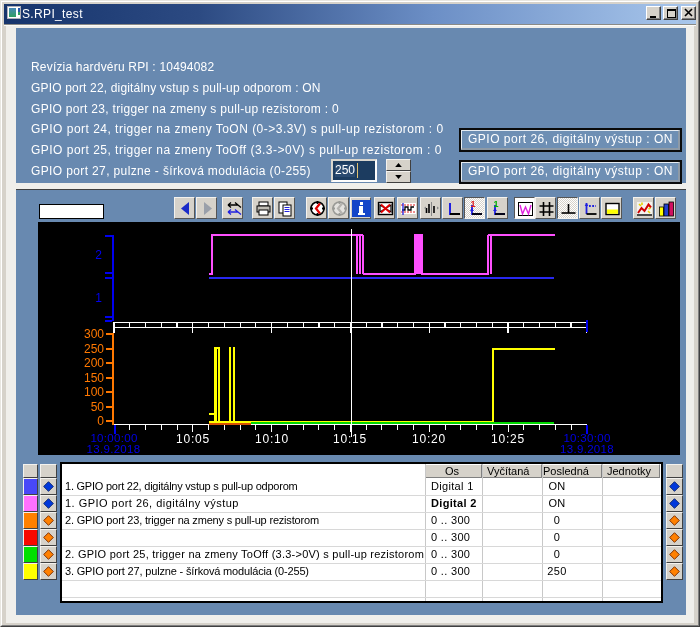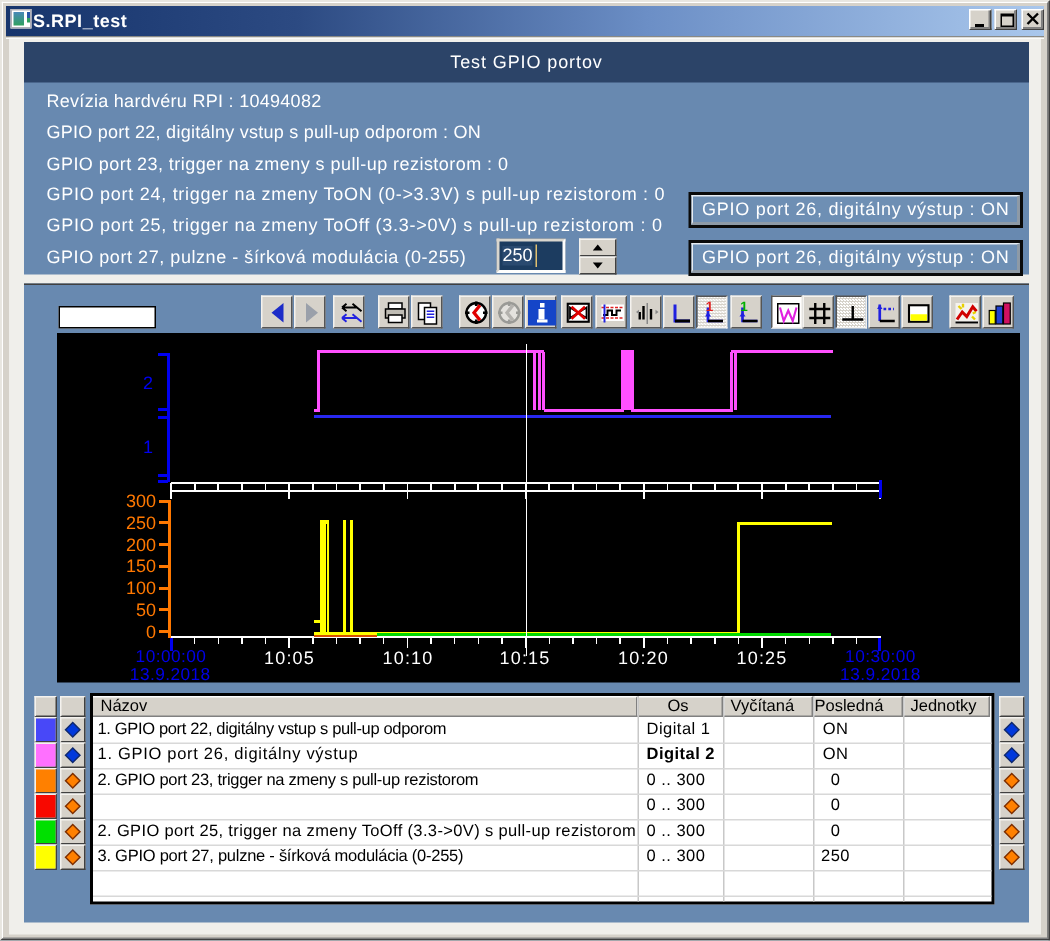--- a/index.html
+++ b/index.html
@@ -9,21 +9,21 @@
   .abs{position:absolute;}
   
   #frame{left:0;top:0;width:700px;height:627px;
     border-top:1px solid #e8e6e0;border-left:1px solid #e8e6e0;
     border-right:1px solid #404040;border-bottom:1px solid #404040;box-sizing:border-box;}
   #frame2{left:1px;top:1px;width:698px;height:625px;
     border-top:1px solid #fff;border-left:1px solid #fff;
     border-right:1px solid #808080;border-bottom:1px solid #808080;box-sizing:border-box;}
   #titlebar{left:4px;top:4px;width:692px;height:20px;
     background:linear-gradient(to right,#17356c 0%,#1e3c74 10%,#2c4a82 28%,#6c8fc6 62%,#a9c7ec 100%);}
-  #title{left:22px;top:8px;color:#fff;font-size:12px;font-weight:bold;line-height:12px;letter-spacing:0.35px;}
+  #title{left:22px;top:8px;color:#fff;font-size:12px;font-weight:normal;line-height:12px;letter-spacing:0.35px;}
   .tbtn{top:6px;width:15px;height:14px;background:#d6d2ca;
     border-top:1px solid #fff;border-left:1px solid #fff;
     border-right:1px solid #404040;border-bottom:1px solid #404040;
     box-sizing:border-box;}
   .tbtn .in{position:absolute;left:0;top:0;right:0;bottom:0;
     border-right:1px solid #808080;border-bottom:1px solid #808080;}
   #client{left:6px;top:24px;width:688px;height:599px;background:#f0efeb;}
   .panel{background:#6889b0;}
   #p1{left:16px;top:28px;width:670px;height:155px;}
   #p1h{left:16px;top:28px;width:670px;height:27px;background:#2c4468;color:#fff;
@@ -88,21 +88,20 @@
     <svg width="13" height="12" style="position:absolute;left:0;top:0;">
         <path d="M3 2 L10 9 M10 2 L3 9" stroke="#000" stroke-width="1.6"></path>
       </svg>
     </div>
 
   <div class="abs" id="client"></div>
   <div class="abs" style="left:4px;top:24px;width:692px;height:1px;background:#8a8a86;"></div>
   <div class="abs" style="left:4px;top:25px;width:692px;height:1px;background:#fbfbf9;"></div>
 
   <div class="abs panel" id="p1"></div>
-  <div class="abs" id="p1h">Test GPIO portov</div>
   <div class="ln" style="top:60px;letter-spacing:0.19px;">Revízia hardvéru RPI : 10494082</div>
   <div class="ln" style="top:81px;letter-spacing:0.17px;">GPIO port 22, digitálny vstup s pull-up odporom : ON</div>
   <div class="ln" style="top:102px;letter-spacing:0.3px;">GPIO port 23, trigger na zmeny s pull-up rezistorom : 0</div>
   <div class="ln" style="top:122px;letter-spacing:0.48px;">GPIO port 24, trigger na zmeny ToON (0-&gt;3.3V) s pull-up rezistorom : 0</div>
   <div class="ln" style="top:143px;letter-spacing:0.48px;">GPIO port 25, trigger na zmeny ToOff (3.3-&gt;0V) s pull-up rezistorom : 0</div>
   <div class="ln" style="top:164px;letter-spacing:0.37px;">GPIO port 27, pulzne - šírková modulácia (0-255)</div>
 
   <div class="abs" style="left:331px;top:159px;width:46px;height:23px;
        border-top:2px solid #d9d6ce;border-left:2px solid #d9d6ce;
        border-bottom:2px solid #fdfdfd;border-right:2px solid #fdfdfd;
@@ -425,21 +424,20 @@
       <rect x="190.7" y="124.5" width="2.1" height="76" fill="#ffff00"></rect>
       <rect x="195" y="124.5" width="2" height="76" fill="#ffff00"></rect>
 
       <line x1="213" y1="201" x2="516" y2="201" stroke="#00d800" stroke-width="2"></line>
 
       <line x1="313" y1="7" x2="313" y2="215" stroke="#ffffff" stroke-width="1"></line>
     </svg>
   </div>
 
   <div class="abs" id="tbl">
-    <div class="th" style="left:0px;width:363px;border-right:1px solid #808080;"><span style="padding-left:5px;">Názov</span></div>
     <div class="th" style="left:363px;width:57px;border-right:1px solid #808080;"><i></i><span style="padding-left:20px;">Os</span></div>
     <div class="th" style="left:420px;width:60px;border-right:1px solid #808080;"><i></i><span style="padding-left:5px;">Vyčítaná</span></div>
     <div class="th" style="left:480px;width:60px;border-right:1px solid #808080;"><i></i><span style="padding-left:1px;">Posledná</span></div>
     <div class="th" style="left:540px;width:58px;border-right:1px solid #808080;"><i></i><span style="padding-left:5px;">Jednotky</span></div>
     <div class="vline" style="left:363px;height:137px;"></div>
     <div class="vline" style="left:420px;height:137px;"></div>
     <div class="vline" style="left:480px;height:137px;"></div>
     <div class="vline" style="left:540px;height:137px;"></div>
     <div class="hline" style="top:31px;"></div>
     <div class="hline" style="top:48px;"></div>

